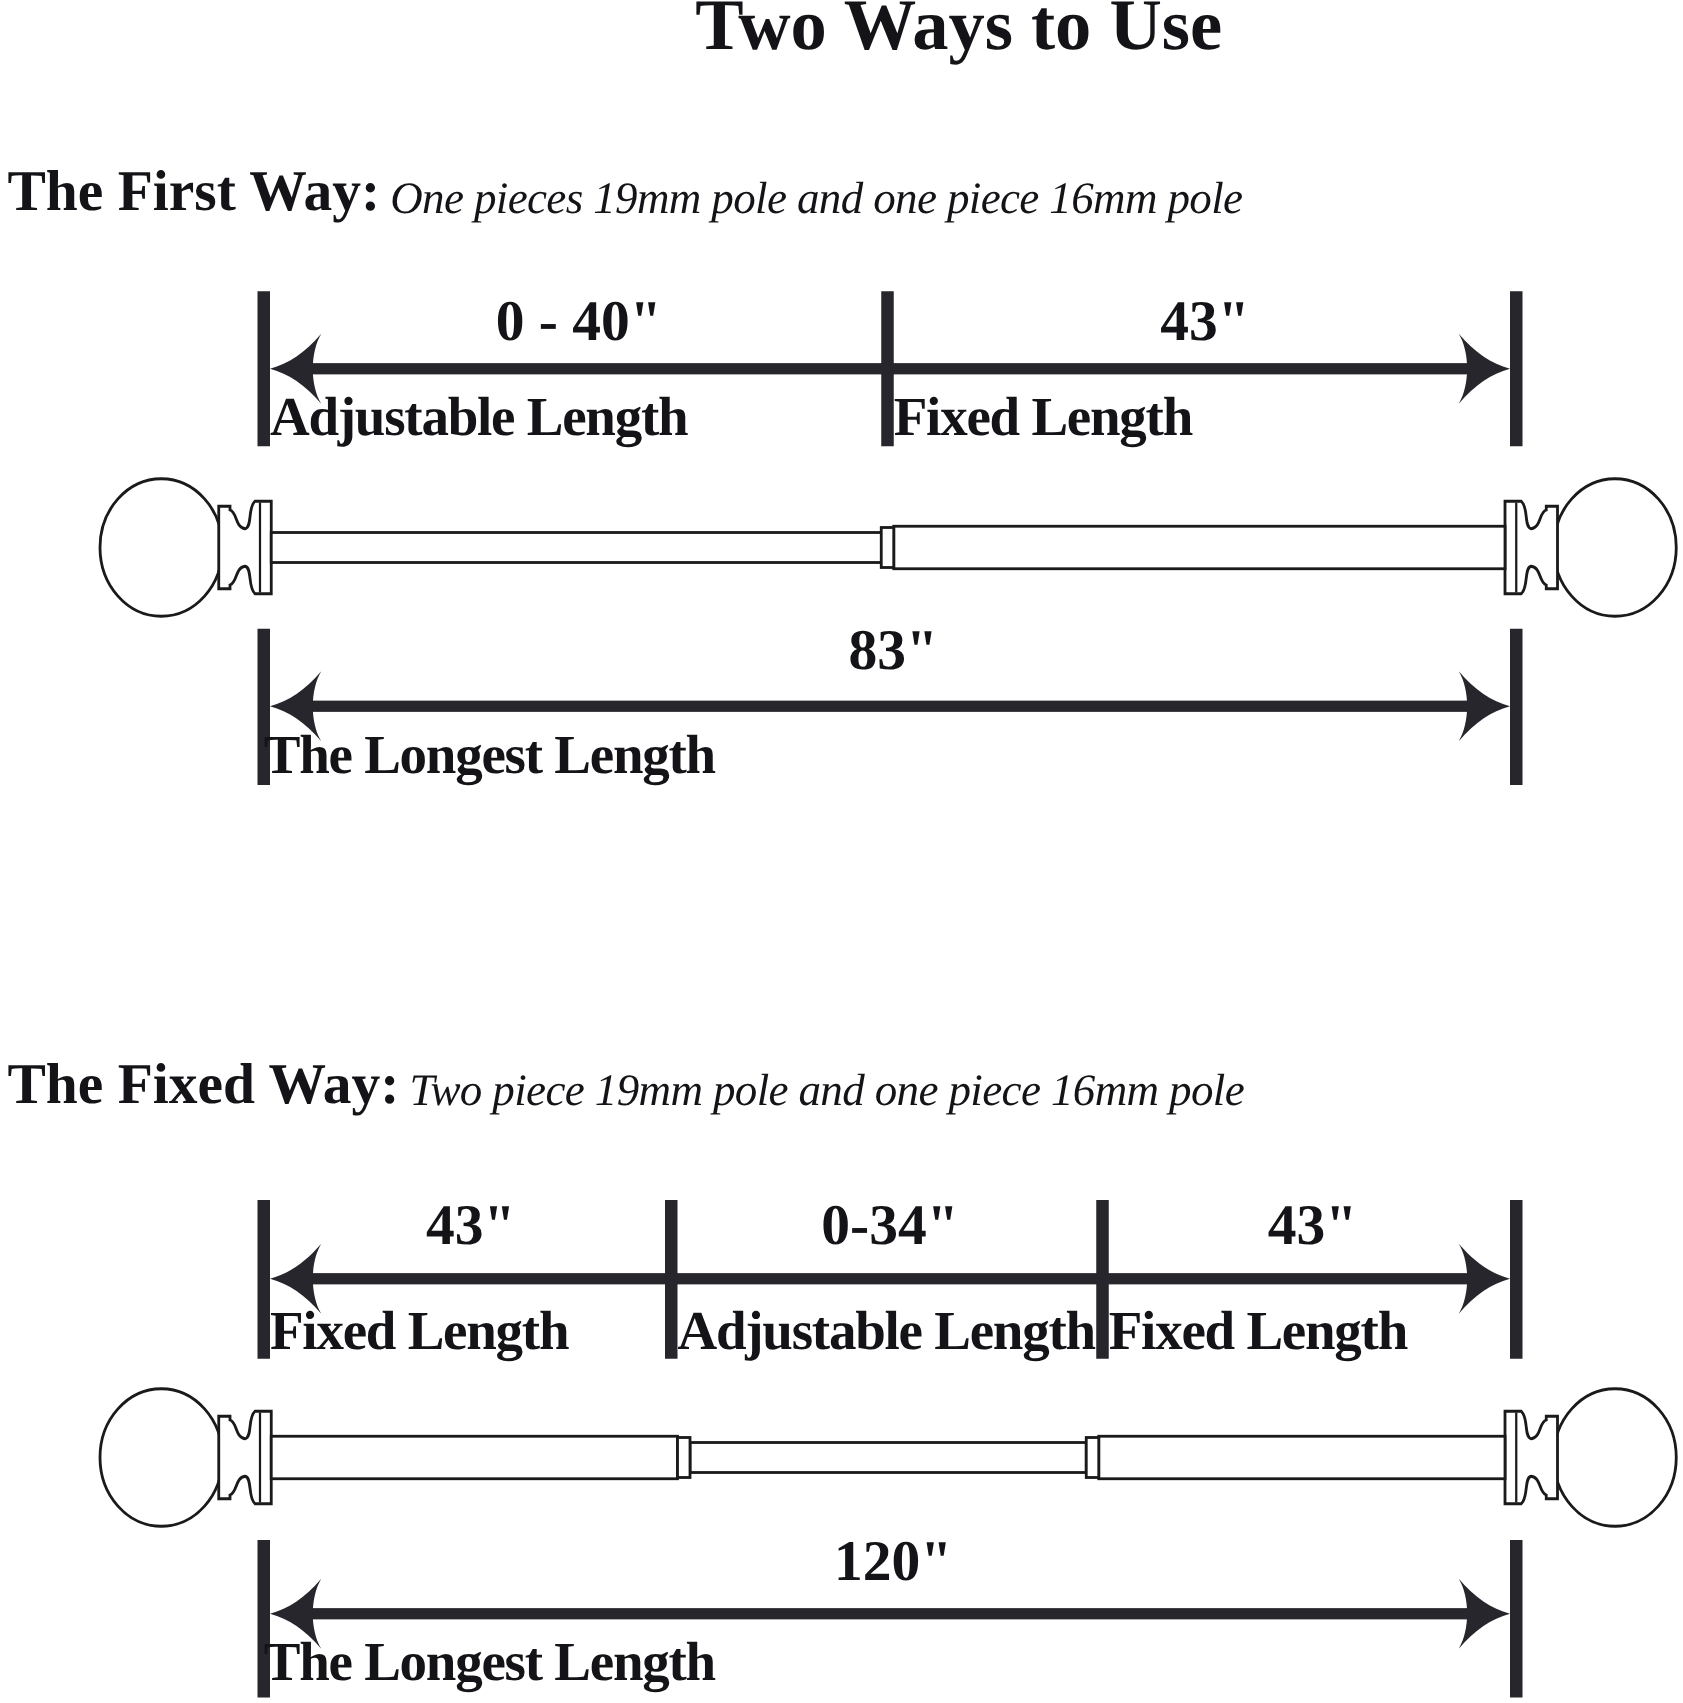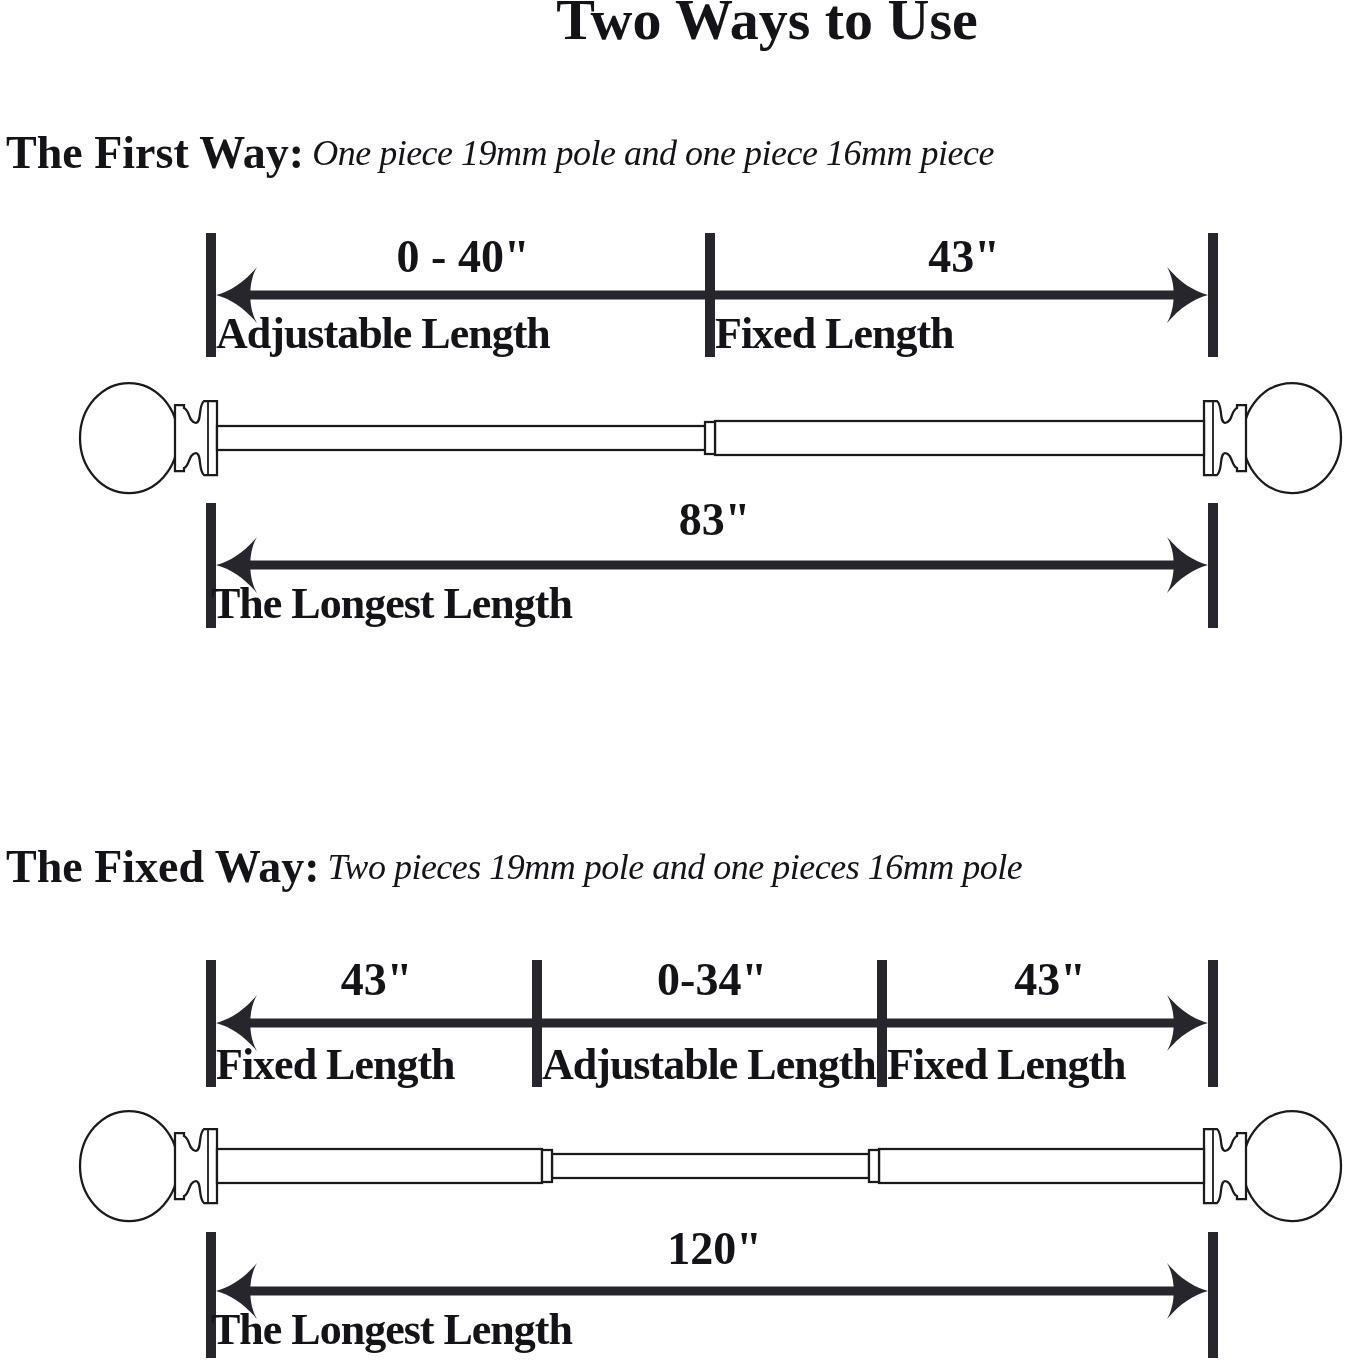--- a/index.html
+++ b/index.html
@@ -1,20 +1,20 @@
 <!DOCTYPE html>
 <html><head>
 <meta charset="utf-8">
 <style>
   html,body{margin:0;padding:0;background:#ffffff;}
   .page{position:relative;width:1346px;height:1362px;background:#ffffff;overflow:hidden;
         font-family:"Liberation Serif","DejaVu Serif",serif;color:#141418;padding-left:28px;}
   .title{position:absolute;left:190px;top:-9px;width:1154px;text-align:center;
          font-weight:bold;font-size:58px;line-height:1;white-space:nowrap;}
-  .way-header{position:absolute;display:flex;align-items:flex-start;line-height:1;white-space:nowrap;}
+  .way-header{position:absolute;display:flex;align-items:center;line-height:1;white-space:nowrap;}
   .way-heading{font-weight:bold;font-size:46px;}
   .way-note{font-style:italic;font-size:36px;margin-left:8px;position:relative;top:5px;letter-spacing:-0.5px;}
   .num{position:absolute;text-align:center;font-weight:bold;font-size:46px;line-height:1;white-space:nowrap;}
   .lbl{position:absolute;text-align:left;font-weight:bold;font-size:44px;line-height:1;
        letter-spacing:-1px;white-space:nowrap;}
   svg.graphic{position:absolute;overflow:visible;}
   .tick{fill:#26262c;}
   .shaft{fill:#26262c;}
   .head{fill:#26262c;}
   .ink{fill:#ffffff;stroke:#1a1a1a;stroke-width:2.25;}
@@ -35,21 +35,21 @@
                              C123,90 127,74 121,73 C113,74 115,86 109,88 L109,91 L100,91 Z"></path>
         <line class="inkline" x1="133" y1="22" x2="133" y2="94"></line>
       </g>
     </defs>
   </svg>
 
   <div class="title">Two Ways to Use</div>
 
   <div class="way-header" style="left:6px;top:130px">
     <span class="way-heading">The First Way:</span>
-    <span class="way-note">One piece 19mm pole and one piece 16mm piece</span>
+    <span class="way-note">One pieces 19mm pole and one piece 16mm pole</span>
   </div>
 
   <svg class="graphic" style="left:200px;top:228px" width="1030" height="136">
     <rect class="tick" x="6" y="5" width="10" height="124"></rect>
     <rect class="tick" x="505" y="5" width="10" height="124"></rect>
     <rect class="tick" x="1008" y="5" width="10" height="124"></rect>
     <rect class="shaft" x="40" y="62.5" width="944" height="9"></rect>
     <use href="#ah" class="head" transform="translate(16,67)"></use>
     <use href="#ah" class="head" transform="translate(1008,67) scale(-1,1)"></use>
   </svg>
@@ -71,21 +71,21 @@
     <rect class="tick" x="1008" y="3" width="10" height="125"></rect>
     <rect class="shaft" x="40" y="60.5" width="944" height="9"></rect>
     <use href="#ah" class="head" transform="translate(16,65)"></use>
     <use href="#ah" class="head" transform="translate(1008,65) scale(-1,1)"></use>
   </svg>
   <div class="num" style="left:211px;top:497px;width:1007px">83"</div>
   <div class="lbl" style="left:211px;top:582px;width:1007px">The Longest Length</div>
 
   <div class="way-header" style="left:6px;top:844px">
     <span class="way-heading">The Fixed Way:</span>
-    <span class="way-note">Two pieces 19mm pole and one pieces 16mm pole</span>
+    <span class="way-note">Two piece 19mm pole and one piece 16mm pole</span>
   </div>
 
   <svg class="graphic" style="left:200px;top:955px" width="1030" height="136">
     <rect class="tick" x="6" y="5" width="10" height="127"></rect>
     <rect class="tick" x="332" y="5" width="10" height="127"></rect>
     <rect class="tick" x="677" y="5" width="10" height="127"></rect>
     <rect class="tick" x="1008" y="5" width="10" height="127"></rect>
     <rect class="shaft" x="40" y="63.5" width="944" height="9"></rect>
     <use href="#ah" class="head" transform="translate(16,68)"></use>
     <use href="#ah" class="head" transform="translate(1008,68) scale(-1,1)"></use>

